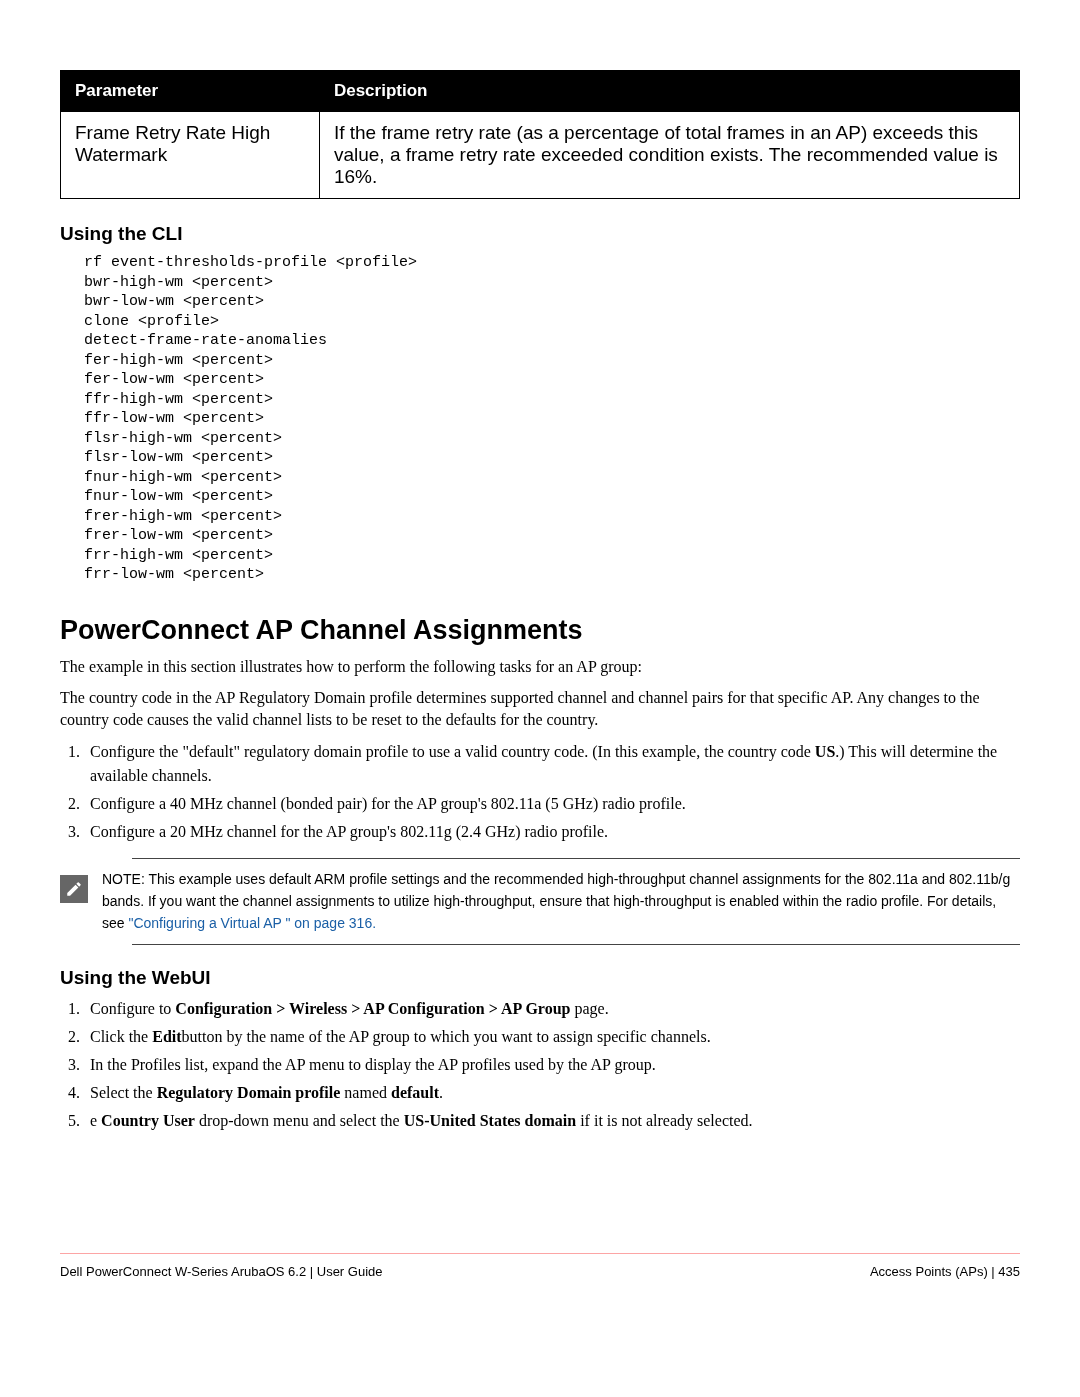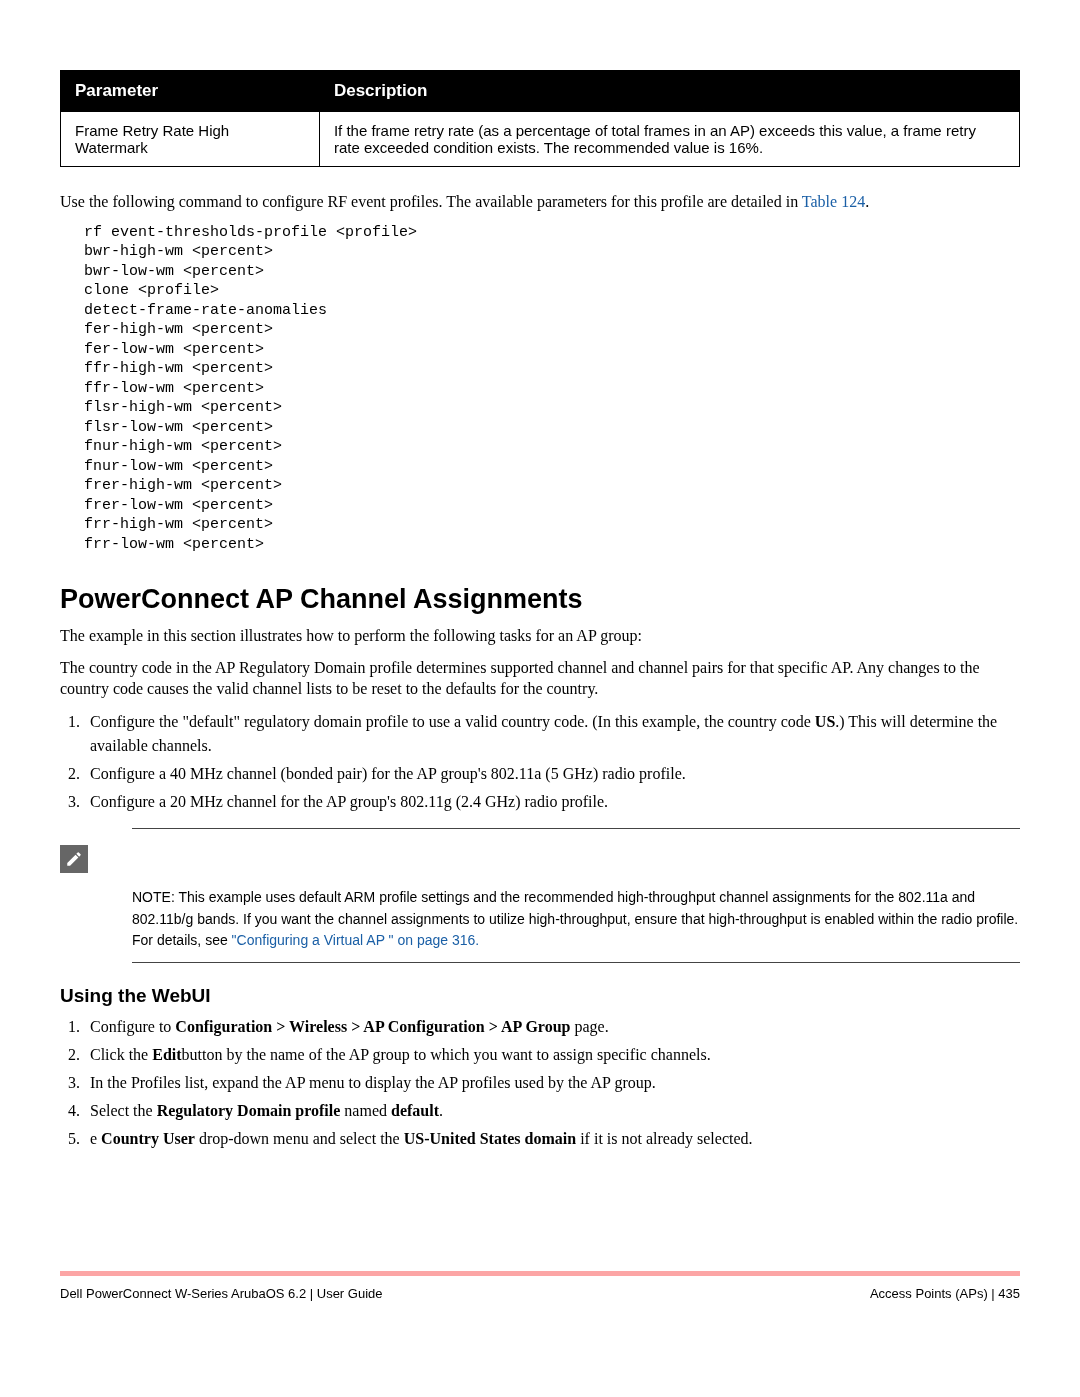--- a/index.html
+++ b/index.html
@@ -25,21 +25,21 @@
     color: #fff;
     text-align: left;
     font-weight: bold;
     font-size: 17px;
     padding: 10px 14px;
     border: 1px solid #000;
   }
   table.param tbody td {
     border: 1px solid #000;
     padding: 10px 14px;
-    font-size: 15px;
+    font-size: 19px;
     vertical-align: top;
   }
   .param-col { width: 27%; }
   h3.subhead {
     font-size: 19px;
     font-weight: bold;
     margin: 20px 0 8px 0;
     font-family: Arial, Helvetica, sans-serif;
   }
   p.body {
@@ -71,41 +71,40 @@
   ol.steps li { margin: 4px 0; padding-left: 6px; }
   .bold { font-weight: bold; }
   .note-wrap {
     border-top: 1px solid #444;
     border-bottom: 1px solid #444;
     padding: 10px 0 10px 0;
     display: flex;
     gap: 14px;
     align-items: flex-start;
     margin: 6px 0 22px 0;
-    flex-direction: column;
   }
   .note-icon {
     width: 28px; height: 28px;
     background: #666;
     display: inline-flex;
     align-items: center;
     justify-content: center;
     color: #fff;
     font-size: 18px;
     flex: 0 0 28px;
     margin-top: 6px;
     margin-left: -72px;
   }
   .note-text {
     font-size: 14px;
     line-height: 1.55;
     font-family: Arial, Helvetica, sans-serif;
   }
   .footer {
-    border-top: 5px solid #fca5a5;
+    border-top: 1px solid #fca5a5;
     margin-top: 120px;
     padding-top: 10px;
     display: flex;
     justify-content: space-between;
     font-size: 13px;
     font-family: Arial, Helvetica, sans-serif;
   }
   .note-pad { padding-left: 72px; }
 </style>
 </head>
@@ -121,23 +120,21 @@
       </tr>
     </thead>
     <tbody>
       <tr>
         <td>Frame Retry Rate High Watermark</td>
         <td>If the frame retry rate (as a percentage of total frames in an AP) exceeds this value, a frame retry rate exceeded condition exists. The recommended value is 16%.</td>
       </tr>
     </tbody>
   </table>
 
-  <p class="body">
-    <span>Use the following command to configure RF event profiles. The available parameters for this profile are detailed in </span><a href="#" class="link">Table 124</a><span>.</span>
-  </p>
+  <h3 class="subhead">Using the CLI</h3>
   <pre class="cli">rf event-thresholds-profile &lt;profile&gt;
 bwr-high-wm &lt;percent&gt;
 bwr-low-wm &lt;percent&gt;
 clone &lt;profile&gt;
 detect-frame-rate-anomalies
 fer-high-wm &lt;percent&gt;
 fer-low-wm &lt;percent&gt;
 ffr-high-wm &lt;percent&gt;
 ffr-low-wm &lt;percent&gt;
 flsr-high-wm &lt;percent&gt;

